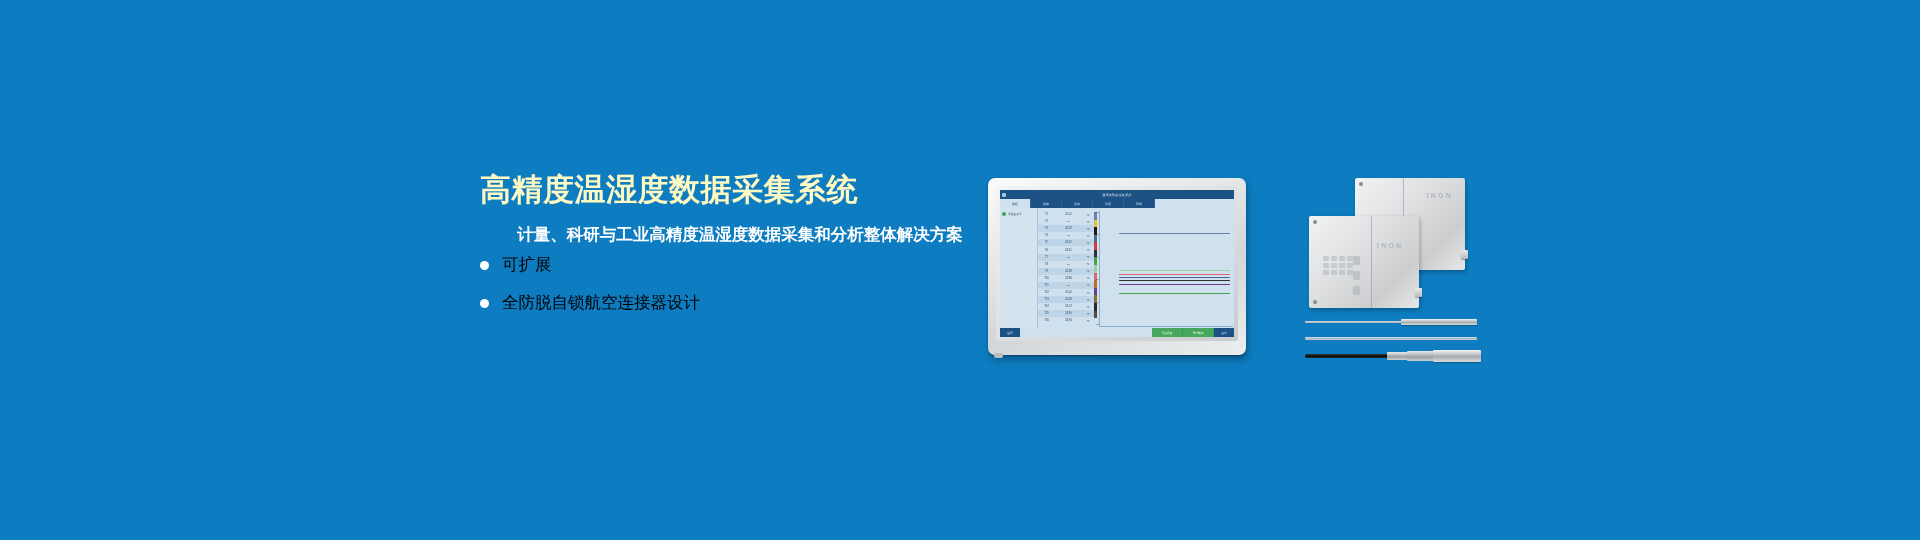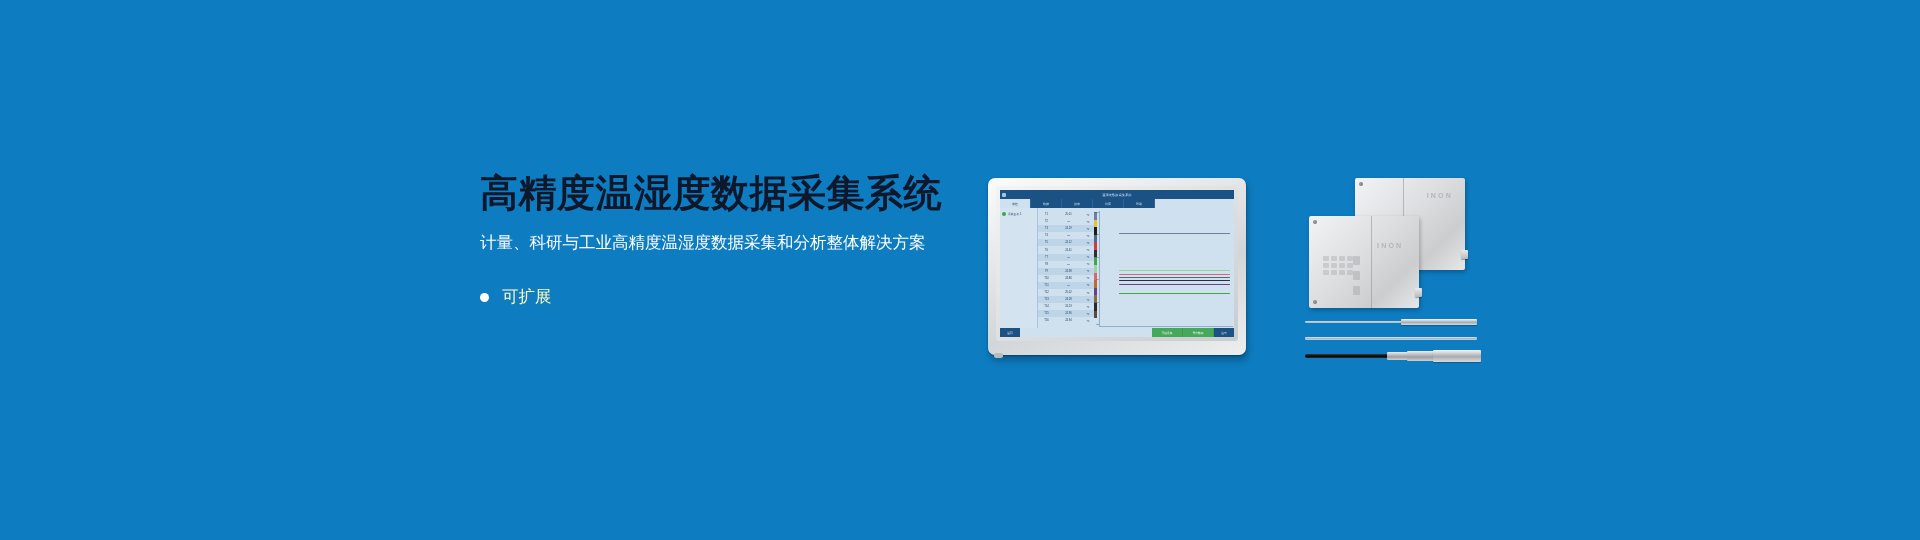--- a/index.html
+++ b/index.html
@@ -22,46 +22,47 @@
   }
 
   
   .copy {
     position: absolute;
     left: 480px;
     top: 172px;
     width: 520px;
   }
   .headline {
-    font-size: 38px;
+    font-size: 31px;
     font-weight: bold;
-    color: #0f172a;
+    color: #fef9c3;
     letter-spacing: 0.5px;
     line-height: 1.15;
     margin: 0 0 17px 0;
     white-space: nowrap;
   }
   .subhead {
     font-size: 16.5px;
     color: #ffffff;
     line-height: 1.2;
-    margin: 0 0 34px 0;
+    margin: 0 0 10px 0;
     white-space: nowrap;
-    font-weight: normal;
+    font-weight: bold;
+    text-align: center;
   }
   .feature-list {
     list-style: none;
     margin: 0;
     padding: 0;
   }
   .feature-item {
     display: flex;
     align-items: center;
     margin-bottom: 16px;
-    color: #fef9c3;
+    color: #000000;
     font-size: 16.5px;
   }
   .bullet-dot {
     width: 9px;
     height: 9px;
     border-radius: 50%;
     background: #ffffff;
     margin-right: 13px;
     flex: 0 0 auto;
   }
@@ -380,20 +381,24 @@
 
   <div class="copy">
     <h1 class="headline">高精度温湿度数据采集系统</h1>
 
     <p class="subhead">计量、科研与工业高精度温湿度数据采集和分析整体解决方案</p>
 
     <ul class="feature-list">
       <li class="feature-item">
         <span class="bullet-dot"></span>
         <span class="feature-label">可扩展</span>
+      </li>
+      <li class="feature-item">
+        <span class="bullet-dot"></span>
+        <span class="feature-label">全防脱自锁航空连接器设计</span>
       </li>
     </ul>
   </div>
 
   <div class="monitor-wrap">
     <div class="monitor-shadow"></div>
     <div class="monitor-outer">
       <div class="monitor-inner">
         <div class="screen">
 

